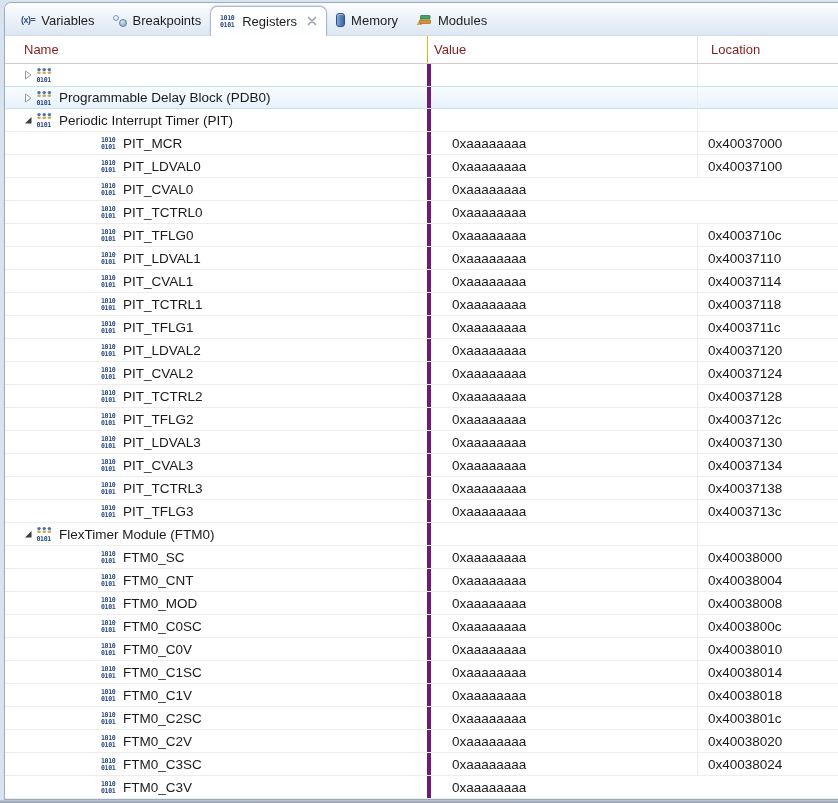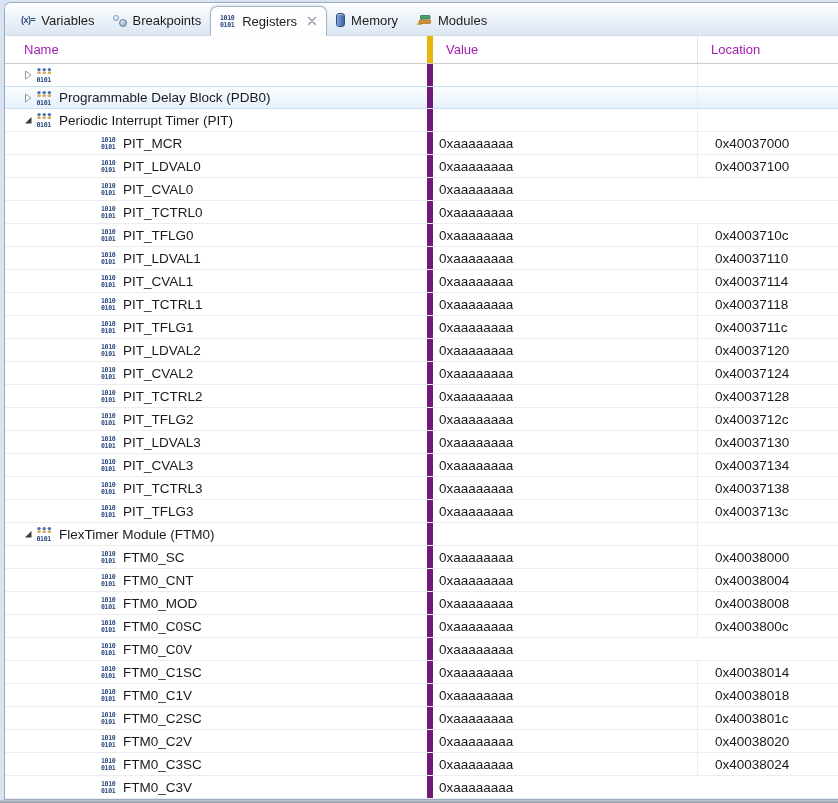--- a/index.html
+++ b/index.html
@@ -56,41 +56,41 @@
     width:9px; height:14px; border-radius:3px;
     background:linear-gradient(90deg,#89aad6 0%,#5d87c0 45%,#3f64a0 100%);
     border:1px solid #2f5188;
     box-shadow:inset 0 1px 0 rgba(255,255,255,.5);
   }
   .close-x { margin-left:4px; }
   
   .thead {
     flex:none; height:28px; display:flex; align-items:stretch;
     background:#fff; border-bottom:1px solid #cdcdcd;
-    font-size:13px; color:#a21caf;
+    font-size:13px; color:#7f1d1d;
   }
   .th { display:flex; align-items:center; }
   .th.name { width:422px; padding-left:19px; }
-  .th.value { width:270px; padding-left:13px; border-left:6px solid #eab308; }
+  .th.value { width:270px; padding-left:6px; border-left:1px solid #eab308; }
   .th.location { flex:1; padding-left:13px; border-left:1px solid #e3e3e3; }
   .tbody { flex:1; background:#fff; overflow:hidden; }
   .row {
     display:flex; height:23px; align-items:stretch;
     border-bottom:1px solid #ededed;
     font-size:13.5px; color:#1a1a1a;
   }
   .row.highlight {
     background:linear-gradient(#f9fcfe,#e7f2fc);
     border-top:1px solid #c9e0f3; border-bottom:1px solid #c9e0f3;
     height:23px; margin-top:-1px;
   }
   .cell { display:flex; align-items:center; white-space:nowrap; overflow:hidden; }
   .cell.name { width:422px; }
-  .cell.value { width:270px; border-left:6px solid #701a75; padding-left:6px; }
-  .cell.location { flex:1; border-left:1px solid #ededed; padding-left:17px; }
+  .cell.value { width:270px; border-left:4px solid #701a75; padding-left:21px; }
+  .cell.location { flex:1; border-left:1px solid #ededed; padding-left:10px; }
   .group .cell.name { padding-left:15px; }
   .reg .cell.name { padding-left:96px; }
   .expander { width:16px; height:100%; display:inline-flex; align-items:center; justify-content:center; flex:none; }
   .tw-open { display:none; }
   .row.expanded .tw-open { display:inline; }
   .gicon, .ricon { margin-right:6px; flex:none; display:inline-flex; }
   .label { overflow:hidden; text-overflow:ellipsis; }
 </style>
 </head>
 <body>
@@ -525,20 +525,21 @@
     <div class="cell name">
       <span class="ricon">
         <svg width="16" height="16" viewBox="0 0 16 16">
           <text x="0" y="7" font-family="DejaVu Sans Mono, monospace" font-size="6.6" font-weight="bold" letter-spacing="-0.4" fill="#27477e">1010</text>
           <text x="0" y="14" font-family="DejaVu Sans Mono, monospace" font-size="6.6" font-weight="bold" letter-spacing="-0.4" fill="#27477e">0101</text>
         </svg>
       </span>
       <span class="label">FTM0_C0V</span>
     </div>
     <div class="cell value">0xaaaaaaaa</div>
+    <div class="cell location">0x40038010</div>
   </div>
       <div class="row reg">
     <div class="cell name">
       <span class="ricon">
         <svg width="16" height="16" viewBox="0 0 16 16">
           <text x="0" y="7" font-family="DejaVu Sans Mono, monospace" font-size="6.6" font-weight="bold" letter-spacing="-0.4" fill="#27477e">1010</text>
           <text x="0" y="14" font-family="DejaVu Sans Mono, monospace" font-size="6.6" font-weight="bold" letter-spacing="-0.4" fill="#27477e">0101</text>
         </svg>
       </span>
       <span class="label">FTM0_C1SC</span>

